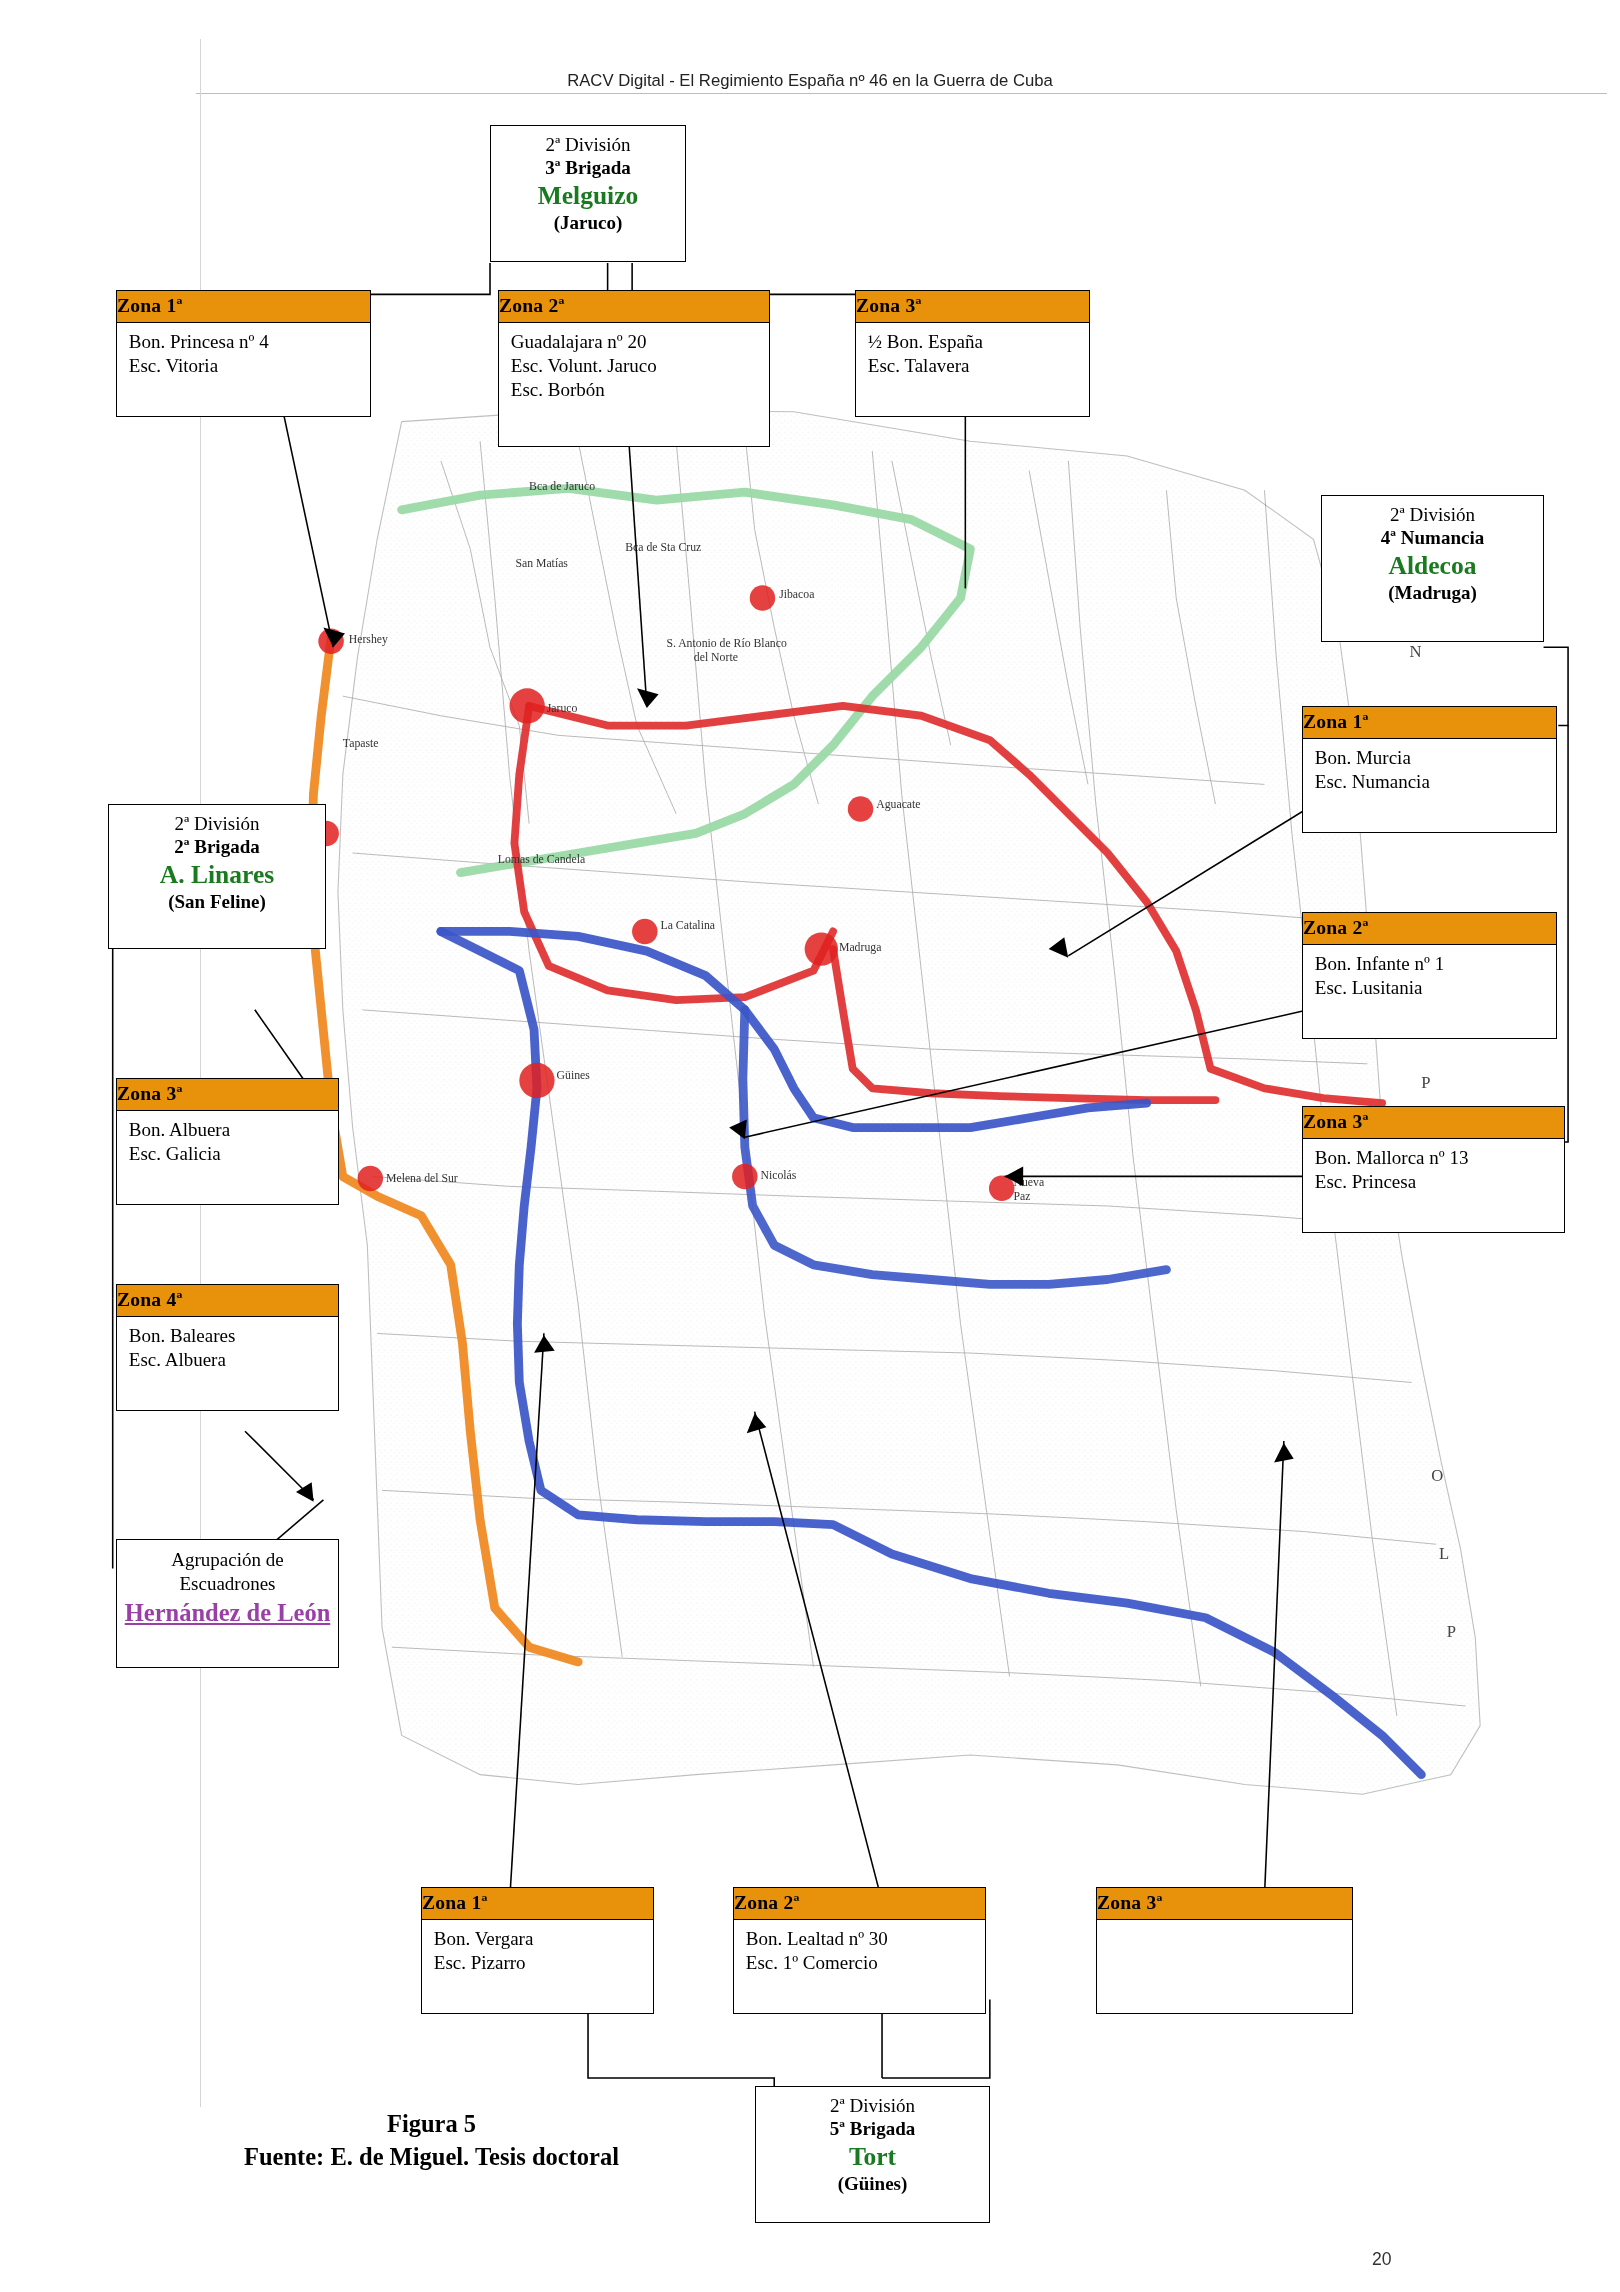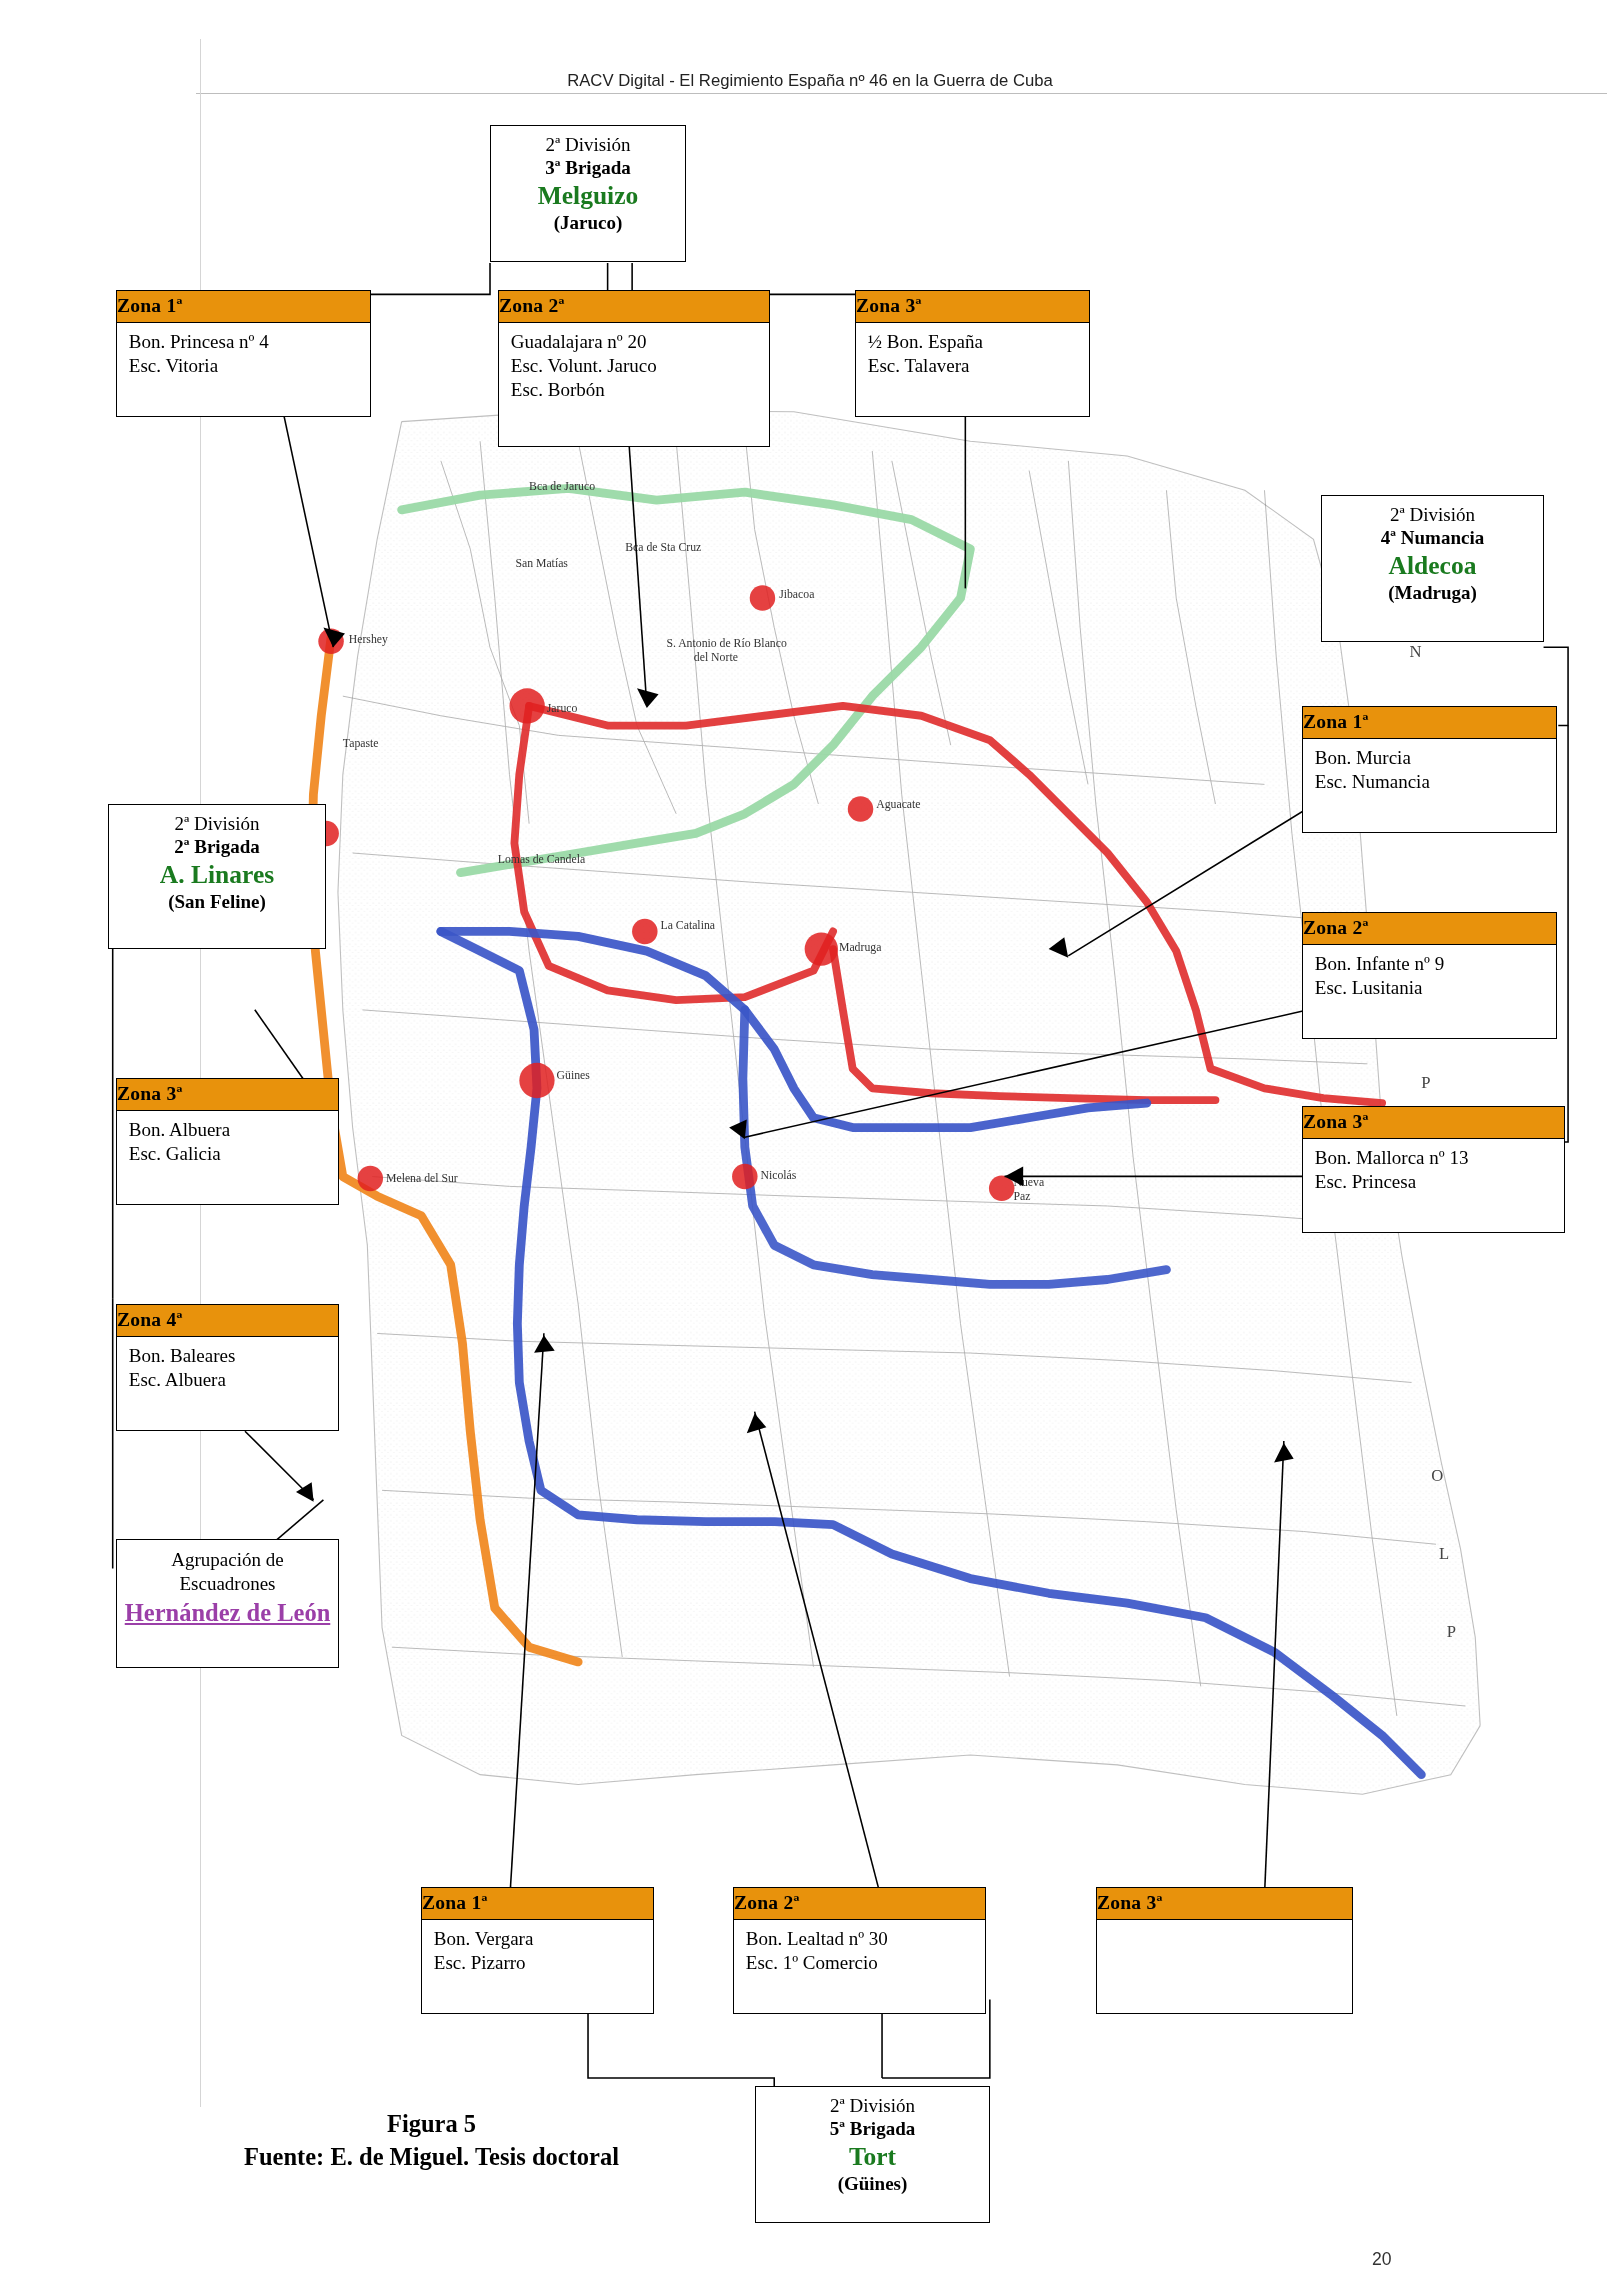--- a/index.html
+++ b/index.html
@@ -362,21 +362,21 @@
   <div class="zone-head">Zona 1ª</div>
   <div class="zone-body">
     <div>Bon. Murcia</div>
     <div>Esc. Numancia</div>
   </div>
 </div>
 
 <div class="box" style="left:1302px; top:912px; width:255px; height:127px;">
   <div class="zone-head">Zona 2ª</div>
   <div class="zone-body">
-    <div>Bon. Infante nº 9</div>
+    <div>Bon. Infante nº 1</div>
     <div>Esc. Lusitania</div>
   </div>
 </div>
 
 <div class="box" style="left:1302px; top:1106px; width:263px; height:127px;">
   <div class="zone-head">Zona 3ª</div>
   <div class="zone-body">
     <div>Bon. Mallorca nº 13</div>
     <div>Esc. Princesa</div>
   </div>
@@ -390,21 +390,21 @@
 </div>
 
 <div class="box" style="left:116px; top:1078px; width:223px; height:127px;">
   <div class="zone-head">Zona 3ª</div>
   <div class="zone-body">
     <div>Bon. Albuera</div>
     <div>Esc. Galicia</div>
   </div>
 </div>
 
-<div class="box" style="left:116px; top:1284px; width:223px; height:127px;margin-top:20px;">
+<div class="box" style="left:116px; top:1284px; width:223px; height:127px;">
   <div class="zone-head">Zona 4ª</div>
   <div class="zone-body">
     <div>Bon. Baleares</div>
     <div>Esc. Albuera</div>
   </div>
 </div>
 
 <div class="box plainbox" style="left:116px; top:1539px; width:223px; height:129px;">
   <div class="t1">Agrupación de</div>
   <div class="t1">Escuadrones</div>

